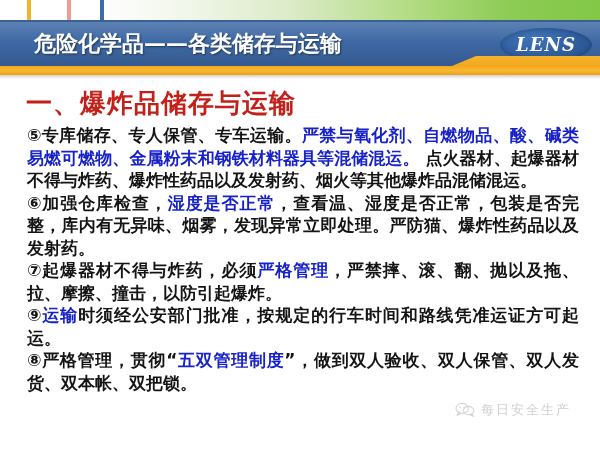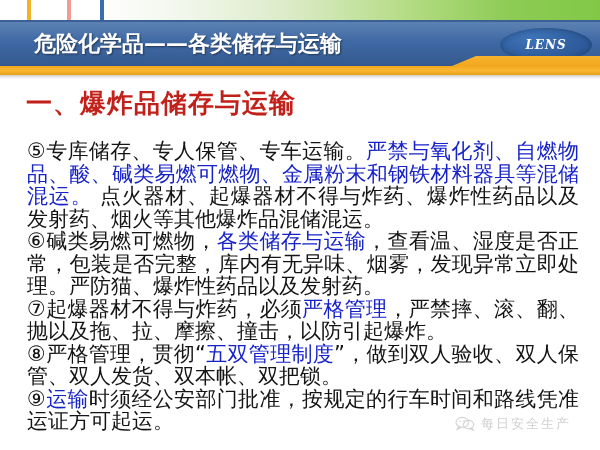--- a/index.html
+++ b/index.html
@@ -105,21 +105,21 @@
     position: absolute;
     left: 0;
     top: 0;
     width: 92px;
     height: 34px;
     line-height: 34px;
     text-align: center;
     font-family: "DejaVu Serif", "Liberation Serif", serif;
     font-style: italic;
     font-weight: bold;
-    font-size: 12px;
+    font-size: 18px;
     color: #ffffff;
     letter-spacing: 1px;
   }
 
   
   .orange-bar {
     position: absolute;
     left: 0;
     top: 66px;
     width: 600px;
@@ -154,43 +154,43 @@
     color: #c2211b;
     letter-spacing: 1px;
     white-space: nowrap;
     text-align: center;
   }
 
   
   .body-text {
     position: absolute;
     left: 27px;
-    top: 140px;
+    top: 124px;
     width: 552px;
-    font-size: 21px;
-    font-weight: normal;
+    font-size: 17px;
+    font-weight: bold;
     line-height: 22.5px;
     color: #141414;
     text-align: justify;
     text-justify: inter-ideograph;
     letter-spacing: 0px;
   }
   .body-text p {
     margin: 0;
     padding: 0;
     text-indent: 0;
   }
   .hl { color: #1722c8; }
   .num { letter-spacing: 0; }
 
   
   .watermark {
     position: absolute;
     left: 455px;
-    top: 414px;
+    top: 400px;
     height: 20px;
     display: flex;
     align-items: center;
     opacity: 0.42;
   }
   .wm-icon {
     width: 20px;
     height: 16px;
     margin-right: 6px;
     position: relative;
@@ -223,24 +223,24 @@
   </div>
 
   <div class="orange-bar"></div>
   <div class="banner-notch"></div>
   <div class="shadow-line"></div>
 
   <div class="section-heading">一、爆炸品储存与运输</div>
 
   <div class="body-text">
       <p><span class="num">⑤</span><span>专库储存、专人保管、专车运输。</span><span class="hl">严禁与氧化剂、自燃物品、酸、碱类易燃可燃物、金属粉末和钢铁材料器具等混储混运。</span><span> 点火器材、起爆器材不得与炸药、爆炸性药品以及发射药、烟火等其他爆炸品混储混运。</span></p>
-      <p><span class="num">⑥</span><span>碱类易燃可燃物，</span><span class="hl">各类储存与运输</span><span>，查看温、湿度是否正常，包装是否完整，库内有无异味、烟雾，发现异常立即处理。严防猫、爆炸性药品以及发射药。</span></p>
+      <p><span class="num">⑥</span><span>加强仓库检查，</span><span class="hl">湿度是否正常</span><span>，查看温、湿度是否正常，包装是否完整，库内有无异味、烟雾，发现异常立即处理。严防猫、爆炸性药品以及发射药。</span></p>
       <p><span class="num">⑦</span><span>起爆器材不得与炸药，必须</span><span class="hl">严格管理</span><span>，严禁摔、滚、翻、抛以及拖、拉、摩擦、撞击，以防引起爆炸。</span></p>
+      <p><span class="num">⑨</span><span class="hl">运输</span><span>时须经公安部门批准，按规定的行车时间和路线凭准运证方可起运。</span></p>
       <p><span class="num">⑧</span><span>严格管理，贯彻“</span><span class="hl">五双管理制度</span><span>”，做到双人验收、双人保管、双人发货、双本帐、双把锁。</span></p>
-      <p><span class="num">⑨</span><span class="hl">运输</span><span>时须经公安部门批准，按规定的行车时间和路线凭准运证方可起运。</span></p>
     </div>
 
   <div class="watermark">
     <div class="wm-icon">
       <svg width="20" height="16" viewBox="0 0 20 16" xmlns="http://www.w3.org/2000/svg">
         <ellipse cx="7.2" cy="6.4" rx="6.2" ry="5.0" fill="none" stroke="#9a9a9a" stroke-width="1.1"></ellipse>
         <path d="M3.6 10.2 L2.2 13.4 L5.6 11.6 Z" fill="none" stroke="#9a9a9a" stroke-width="1.1"></path>
         <circle cx="5.2" cy="5.3" r="0.85" fill="#9a9a9a"></circle>
         <circle cx="9.1" cy="5.3" r="0.85" fill="#9a9a9a"></circle>
         <ellipse cx="13.6" cy="8.6" rx="5.2" ry="4.2" fill="none" stroke="#9a9a9a" stroke-width="1.1"></ellipse>

